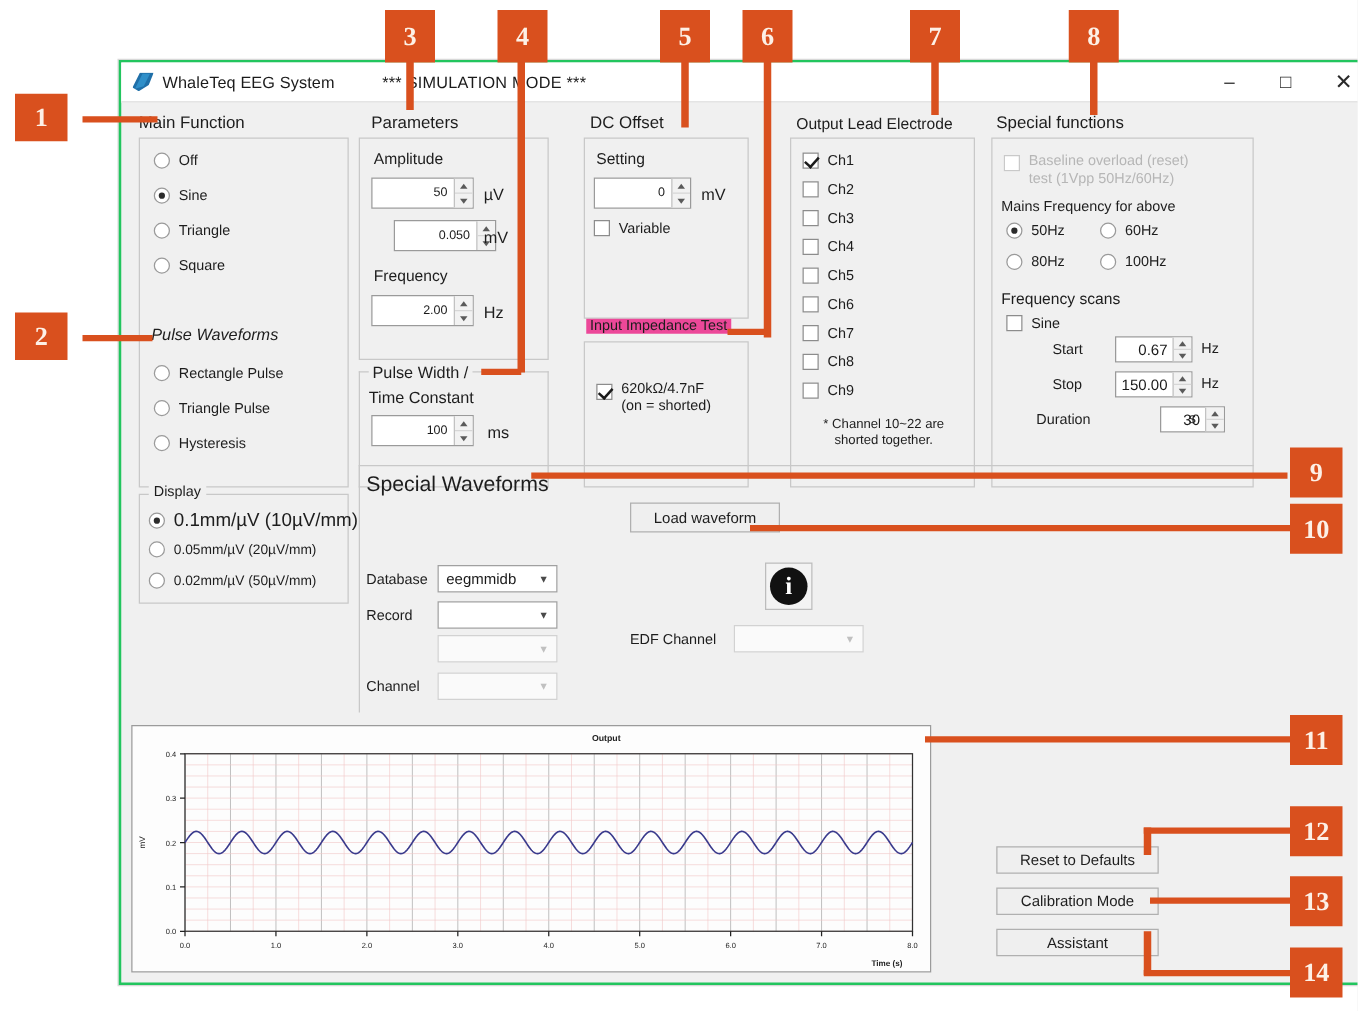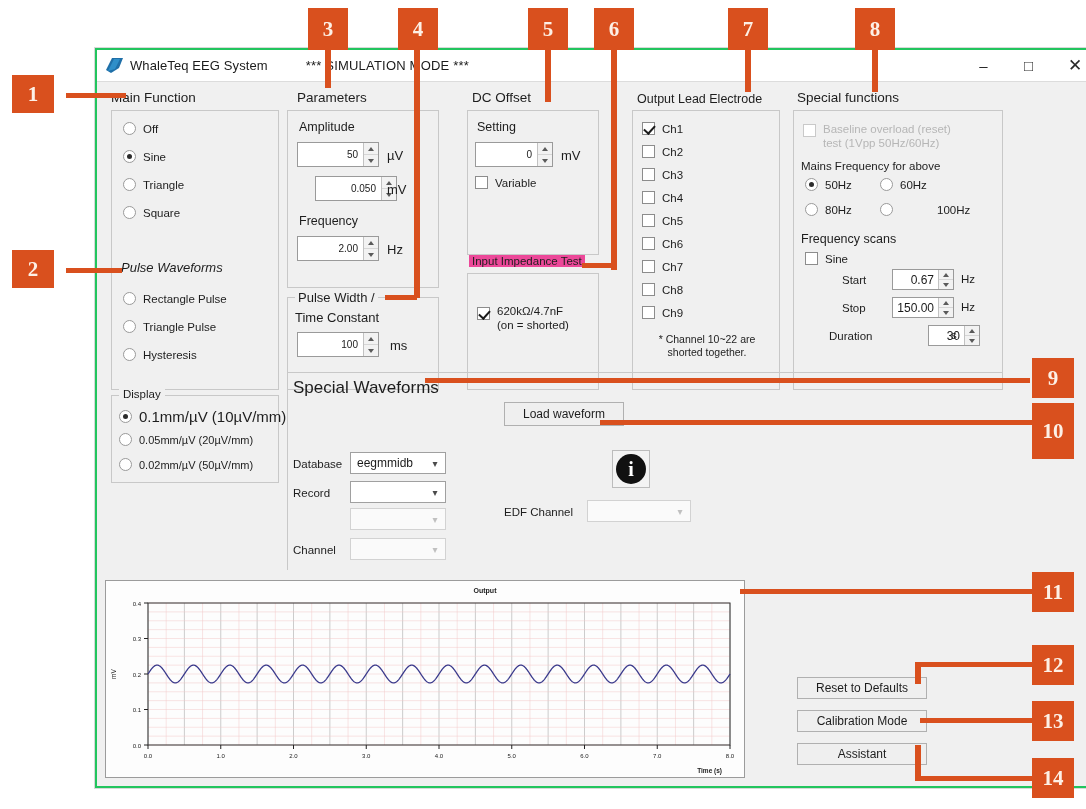--- a/index.html
+++ b/index.html
@@ -417,21 +417,21 @@
     <span class="lbl">50Hz</span>
   </div>
   <div class="opt" style="left:783px; top:128px;">
     <span class="radio"></span>
     <span class="lbl">60Hz</span>
   </div>
   <div class="opt" style="left:708px; top:153px;">
     <span class="radio"></span>
     <span class="lbl">80Hz</span>
   </div>
-  <div class="opt" style="left:783px; top:153px;gap:37px;">
+  <div class="opt" style="left:783px; top:153px;">
     <span class="radio"></span>
     <span class="lbl">100Hz</span>
   </div>
 
   <div class="fieldlbl" style="left:704px; top:182px; font-size:12.5px;">Frequency scans</div>
   <div class="opt" style="left:708px; top:202px;">
     <span class="cbx"></span>
     <span class="lbl">Sine</span>
   </div>
 
@@ -632,21 +632,21 @@
 <div class="lead lead-v" style="left:745px; top:40px; height:52px;"></div>
 <div class="callout" style="left:728px; top:8px; width:40px; height:42px;">7</div>
 
 <div class="lead lead-v" style="left:872px; top:40px; height:52px;"></div>
 <div class="callout" style="left:855px; top:8px; width:40px; height:42px;">8</div>
 
 <div class="lead lead-h" style="left:425px; top:378px; width:605px;"></div>
 <div class="callout" style="left:1032px; top:358px; width:42px; height:40px;">9</div>
 
 <div class="lead lead-h" style="left:600px; top:420px; width:432px;"></div>
-<div class="callout" style="left:1032px; top:403px; width:42px; height:56px;">10</div>
+<div class="callout" style="left:1032px; top:403px; width:42px; height:40px;">10</div>
 
 <div class="lead lead-h" style="left:740px; top:589px; width:294px;"></div>
 <div class="callout" style="left:1032px; top:572px; width:42px; height:40px;">11</div>
 
 <div class="lead lead-v" style="left:915px; top:662px; height:22px;"></div>
 <div class="lead lead-h" style="left:915px; top:662px; width:120px;"></div>
 <div class="callout" style="left:1032px; top:645px; width:42px; height:40px;">12</div>
 
 <div class="lead lead-h" style="left:920px; top:718px; width:115px;"></div>
 <div class="callout" style="left:1032px; top:701px; width:42px; height:40px;">13</div>

